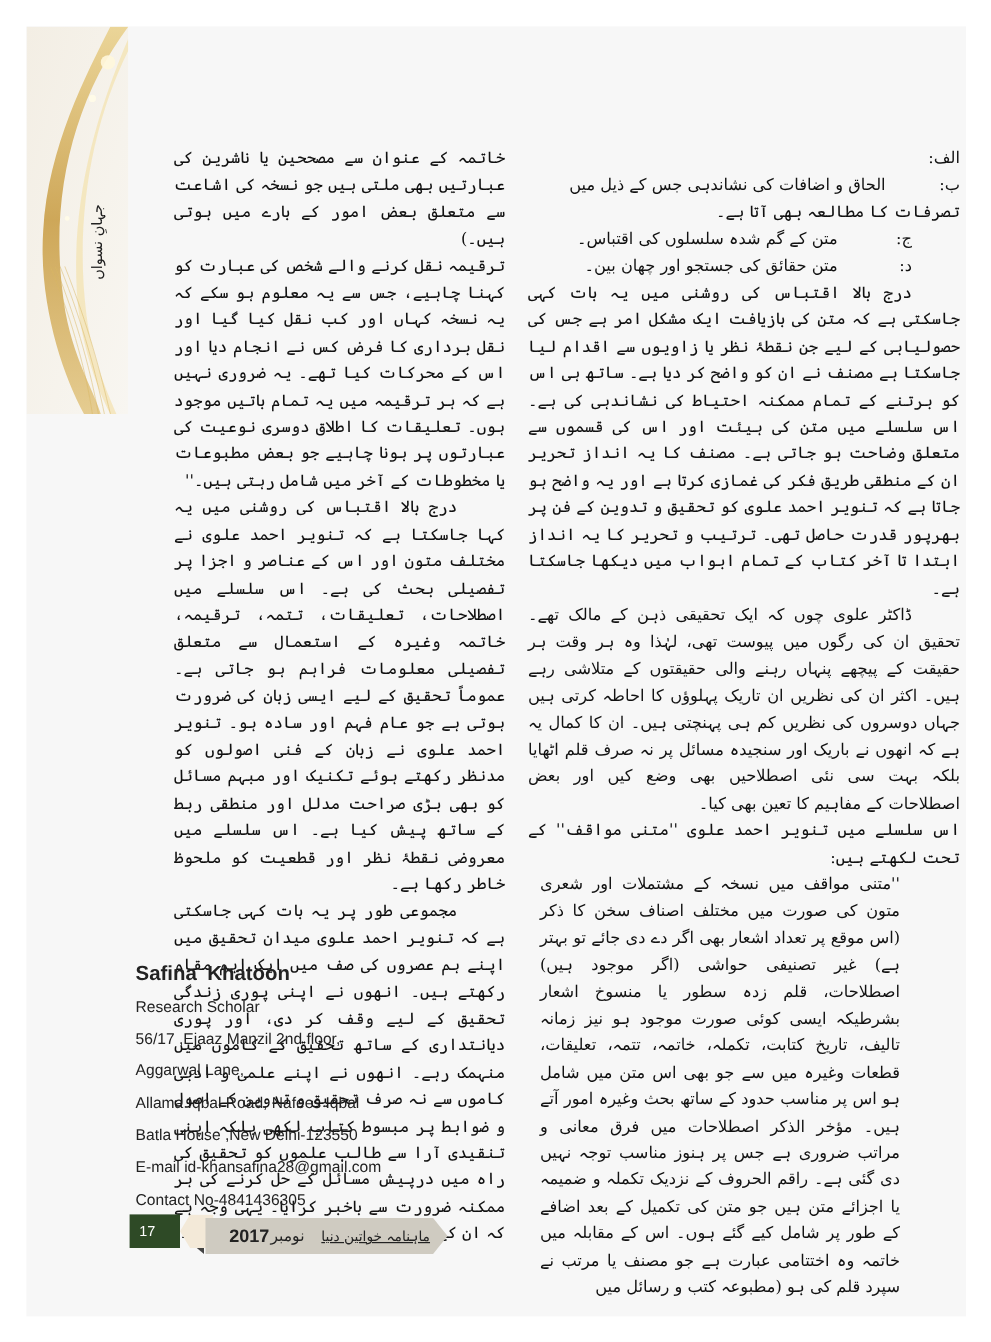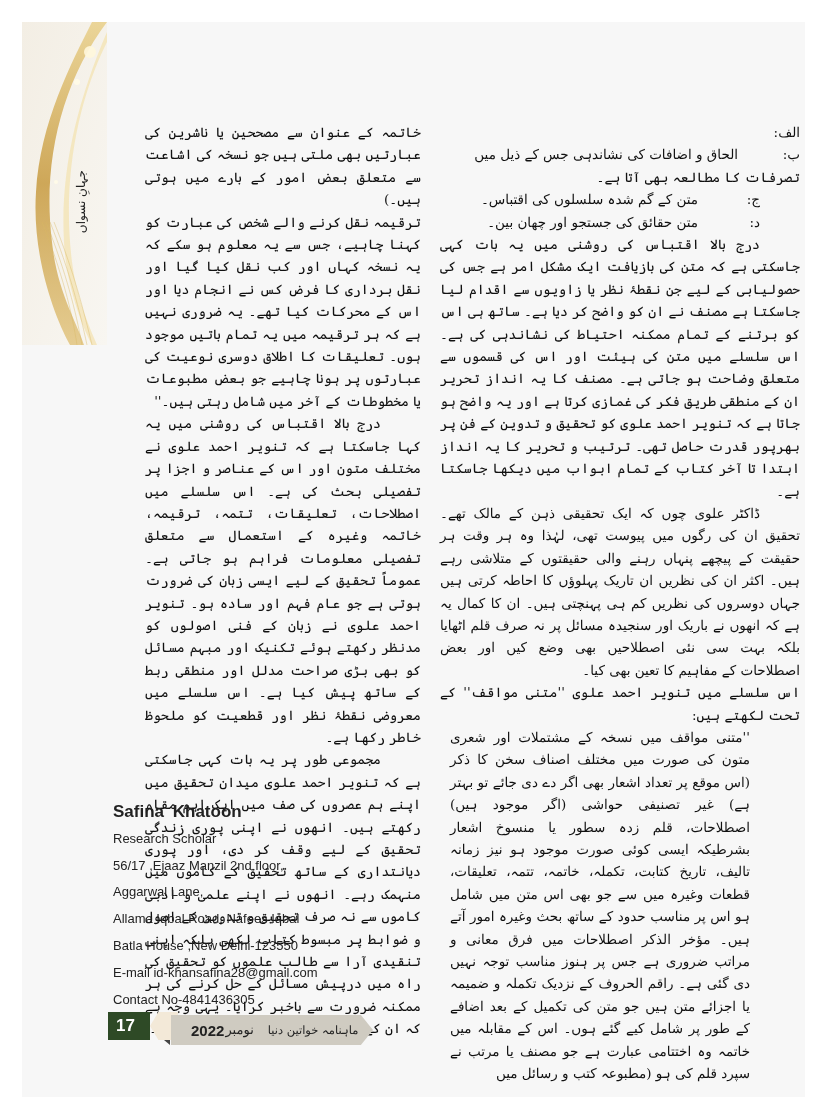--- a/index.html
+++ b/index.html
@@ -32,21 +32,21 @@
   .author {
     position: absolute; left: 91px; top: 777px; width: 300px;
     font-family: "Liberation Sans", sans-serif; font-size: 13px; color: #222;
     line-height: 26.8px;
   }
   .author .name { font-weight: bold; font-size: 17px; word-spacing: 4px; }
   .footer { position: absolute; left: 86px; top: 990px; height: 30px; width: 300px; }
   .pg-num {
     position: absolute; left: 0; top: 0; width: 42px; height: 28px;
     background: #2e4a26; color: #fff; font-family: "Liberation Sans", sans-serif;
-    font-weight: bold; font-size: 17px; line-height: 28px; text-indent: 8px;
+    font-weight: normal; font-size: 12px; line-height: 28px; text-indent: 8px;
   }
   .chev {
     position: absolute; left: 42px; top: 0; width: 28px; height: 28px;
     background: #f3e9d8; clip-path: polygon(30% 0, 100% 0, 100% 100%, 30% 100%, 0 50%);
   }
   .chev-shadow {
     position: absolute; left: 56px; top: 28px; width: 0; height: 0;
     border-left: 6px solid transparent; border-top: 5px solid #444;
   }
   .banner {
@@ -55,21 +55,21 @@
     display: flex; align-items: center;
   }
   .banner .year {
     font-family: "Liberation Sans", sans-serif; font-weight: bold; font-size: 15px;
     color: #222; margin-left: 20px;
   }
   .banner .month {
     font-family: Liberation Serif, serif; font-size: 13px; color: #222; margin-left: 1px;
   }
   .banner .mag {
-    font-family: "DejaVu Serif", serif; font-size: 11.5px; color: #222; margin-left: 14px;
+    font-family: "DejaVu Serif", serif; font-size: 11.5px; color: #222; margin-left: 14px; text-decoration: underline;
   }
 </style>
 </head>
 <body>
 
 <div class="page">
 
   <div class="deco">
     <svg width="85" height="323" viewBox="0 0 85 323">
       <defs>
@@ -138,18 +138,18 @@
     <div>Batla House ,New Delhi-123550</div>
     <div>E-mail id-khansafina28@gmail.com</div>
     <div>Contact No-4841436305</div>
   </div>
 
   <div class="footer">
     <div class="pg-num">17</div>
     <div class="chev"></div>
     <div class="chev-shadow"></div>
     <div class="banner">
-      <span class="year">2022</span>
+      <span class="year">2017</span>
       <span class="month">نومبر</span>
       <span class="mag">ماہنامہ خواتین دنیا</span>
     </div>
   </div>
 </div>
 
 </body></html>

